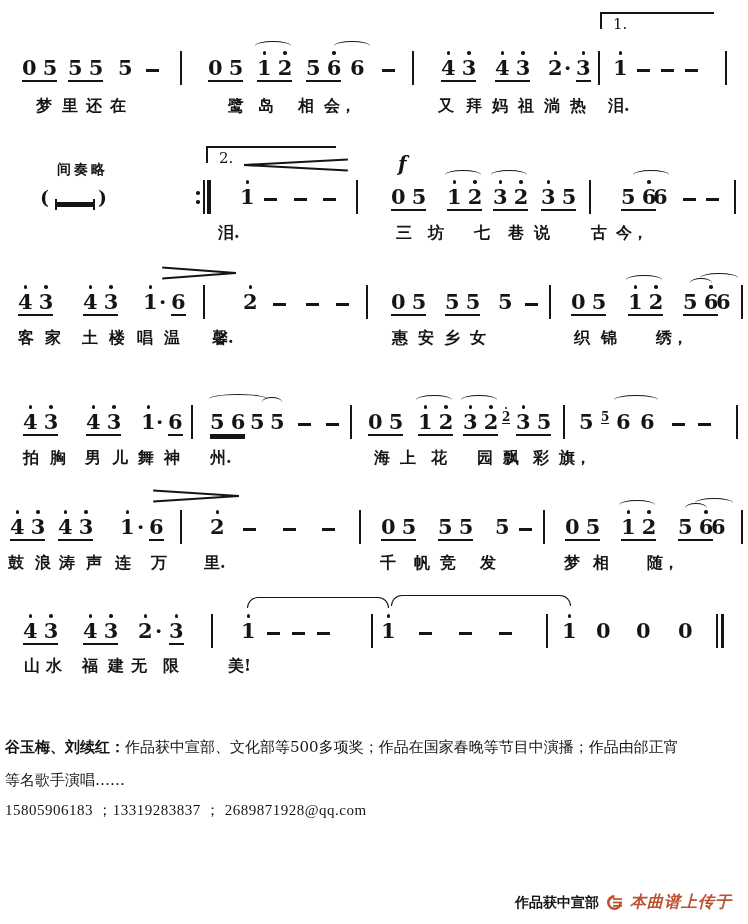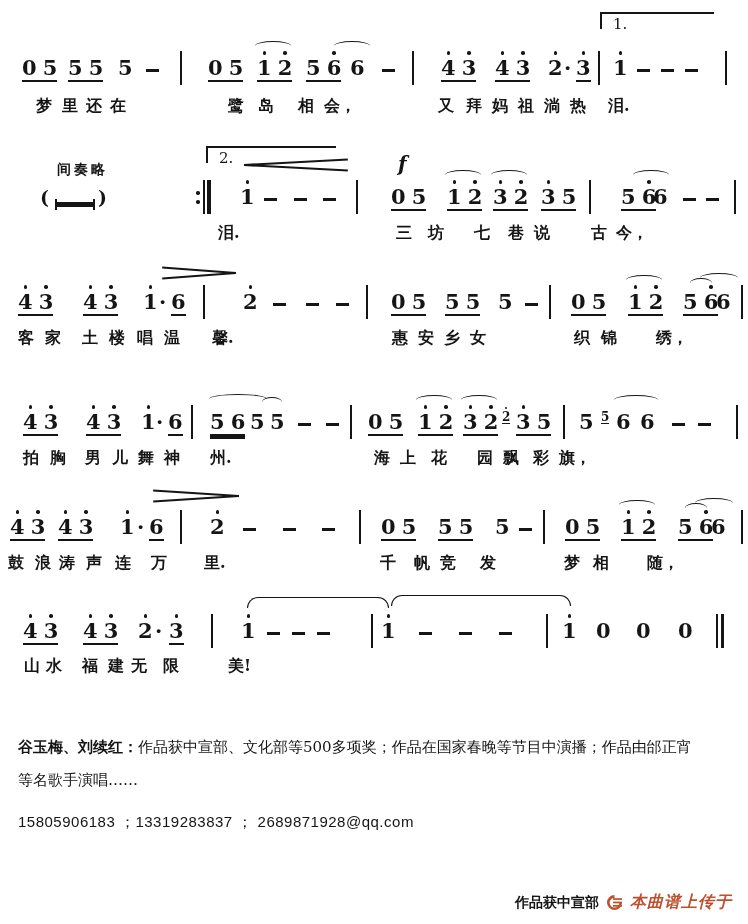--- a/index.html
+++ b/index.html
@@ -37,25 +37,25 @@
   
   .txt{white-space:pre;}
   .ilabel{font-size:14px;letter-spacing:3px;font-weight:bold;}
   .paren{font-size:19px;font-weight:bold;}
   .dyn{font-size:20px;font-weight:bold;font-style:italic;}
   .irest{height:5px;background:#151515;}
   .icap{position:absolute;top:-3px;width:2px;height:11px;background:#151515;}
   
   .lyric{font-size:16px;font-weight:bold;font-family:"DejaVu Serif",serif;white-space:pre;}
   
-  .fline{position:absolute;left:18px;font-size:15px;font-family:"DejaVu Serif",serif;white-space:pre;}
+  .fline{position:absolute;left:5px;font-size:15px;font-family:"DejaVu Serif",serif;white-space:pre;}
   .f-credit{top:738px;width:716px;}
   .f-credit b{font-weight:bold;}
   .f-line2{top:771px;}
-  .f-contact{top:801px;font-family:Liberation Sans, sans-serif;font-size:15px;letter-spacing:.5px;margin-top:12px;}
+  .f-contact{top:801px;font-family:Liberation Serif, serif;font-size:15px;letter-spacing:.5px;}
   .watermark{position:absolute;top:892px;right:16px;display:flex;align-items:center;gap:7px;}
   .wm-note{font-size:14px;font-weight:bold;}
   .wm-site{font-size:16px;font-weight:bold;font-style:italic;letter-spacing:1px;}
 </style>
 </head>
 <body>
 
 <div class="page">
   <div id="score">
       <div class="abs note u1" style="left: 22px; top: 49px;">

